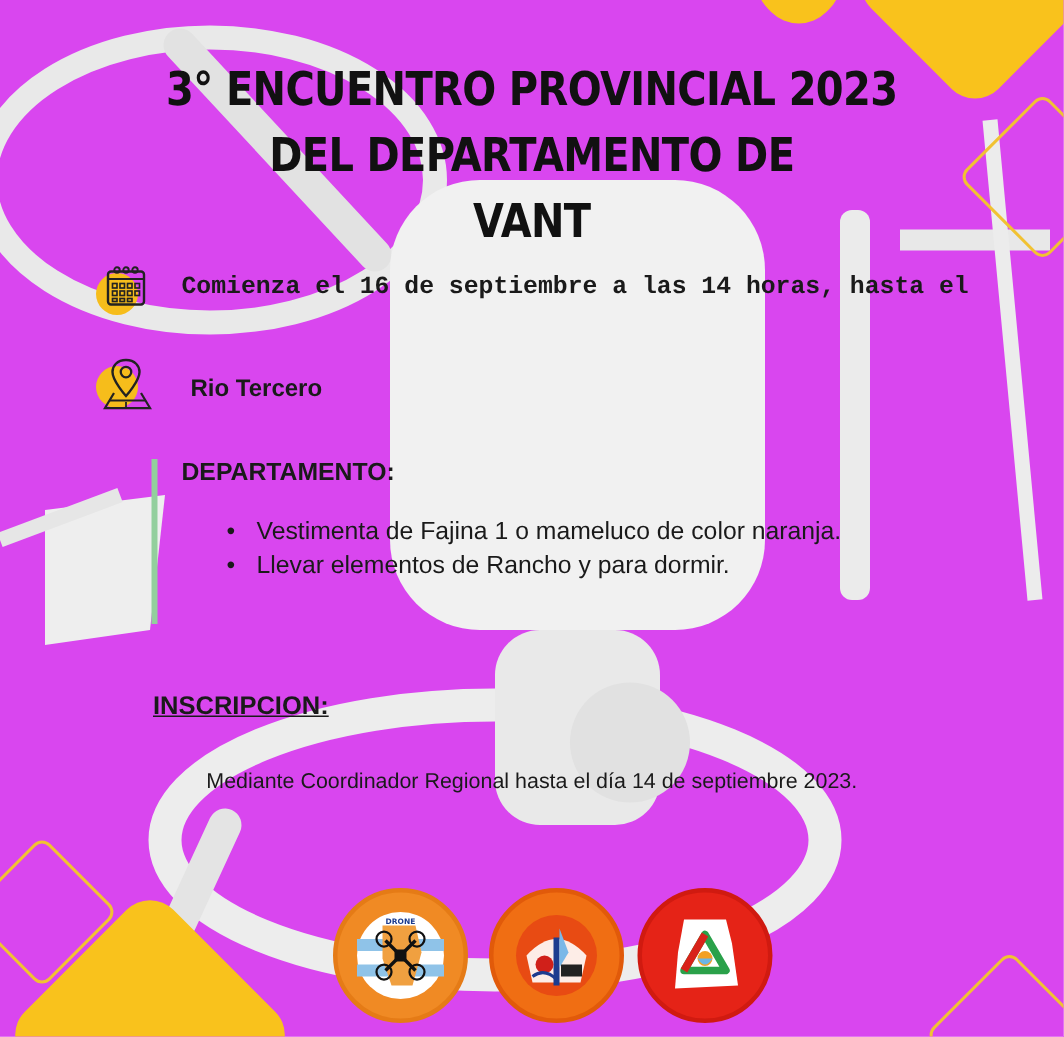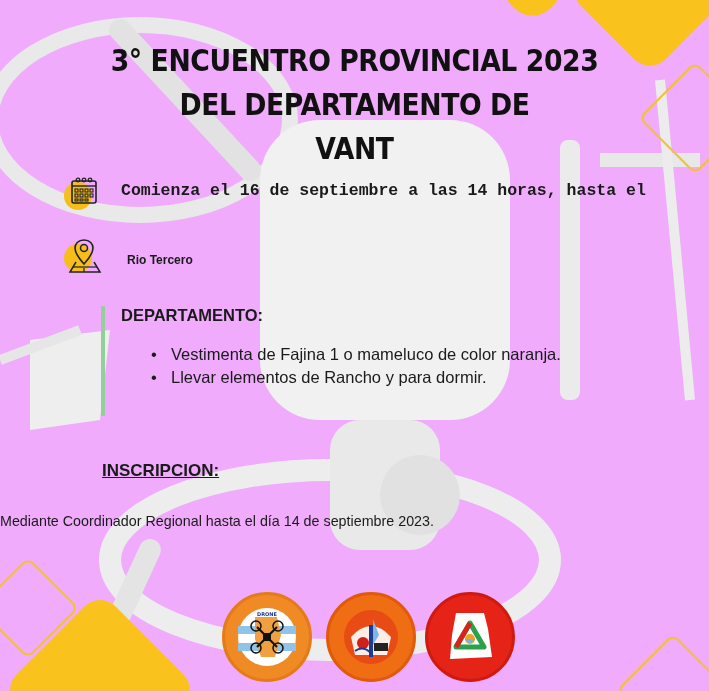--- a/index.html
+++ b/index.html
@@ -1,45 +1,45 @@
 <!DOCTYPE html>
 <html><head>
 <meta charset="utf-8">
 <style>
   html, body { margin:0; padding:0; }
   body { width:709px; height:691px; overflow:hidden; background:#ffffff; font-family:"Liberation Sans", sans-serif; }
-  .page { position:relative; width:709px; height:691px; overflow:hidden; background:#f0abfc; }
+  .page { position:relative; width:709px; height:691px; overflow:hidden; background:#d946ef; }
 
   
   .bg { position:absolute; inset:0; pointer-events:none; }
 
   
   .deco { position:absolute; box-sizing:border-box; }
   .y-fill { background:#f9c21c; border-radius:22px; }
   .y-line { border:2px solid #f1c232; border-radius:8px; }
 
   .title { position:absolute; left:0; width:709px; top:38px; text-align:center; font-weight:bold; color:#111; font-size:31px; line-height:44px; letter-spacing:-0.5px; font-family:"DejaVu Sans", sans-serif; transform:scaleX(0.86); transform-origin:center; }
   .title div { white-space:nowrap; }
 
   .row { position:absolute; display:flex; align-items:flex-start; }
   .icon-wrap { position:relative; width:40px; height:40px; }
   .icon-wrap .dot { position:absolute; left:0; top:6px; width:28px; height:28px; border-radius:50%; background:#f6bd1b; }
   .icon-wrap svg { position:absolute; left:4px; top:0; }
 
   .date-text { position:absolute; left:121px; top:177px; font-weight:bold; font-size:16.5px; line-height:28px; color:#1a1a1a; width:540px;font-family:Liberation Mono, monospace; }
-  .place-text { position:absolute; left:127px; top:247px; font-weight:bold; font-size:12px; line-height:26px; color:#1a1a1a; }
+  .place-text { position:absolute; left:127px; top:247px; font-weight:bold; font-size:16px; line-height:26px; color:#1a1a1a; }
 
   .info-bar { position:absolute; left:101px; top:306px; width:4px; height:110px; background:#93cf9d; }
   .info-title { position:absolute; left:121px; top:306px; font-weight:bold; font-size:16.5px; color:#1a1a1a; }
   .info-list { position:absolute; left:135px; top:327px; margin:16px; padding:0; list-style:none; width:440px; }
   .info-list li { position:relative; padding-left:20px; font-size:16.5px; line-height:22.5px; color:#1a1a1a; }
   .info-list li::before { content:"\2022"; position:absolute; left:0; top:0; }
 
   .insc-title { position:absolute; left:102px; top:461px; font-weight:bold; font-size:17px; color:#1a1a1a;text-decoration:underline; }
-  .insc-text { position:absolute; left:0; width:709px; top:513px; font-size:14.3px; color:#1a1a1a; }
+  .insc-text { position:absolute; left:0; width:709px; top:513px; text-align:center; font-size:14.3px; color:#1a1a1a; }
 
   .logo { position:absolute; top:592px; width:90px; height:90px; border-radius:50%; box-sizing:border-box; }
 </style>
 </head>
 <body>
 
 <div class="page">
 
   <svg class="bg" width="709" height="691" viewBox="0 0 709 691">
     <ellipse cx="140" cy="120" rx="150" ry="95" fill="none" stroke="#e9e9e9" stroke-width="16"></ellipse>

